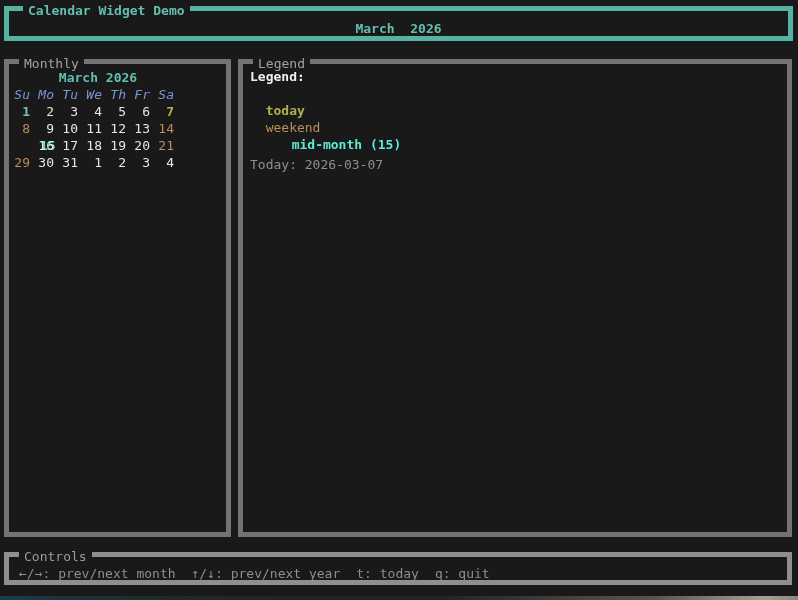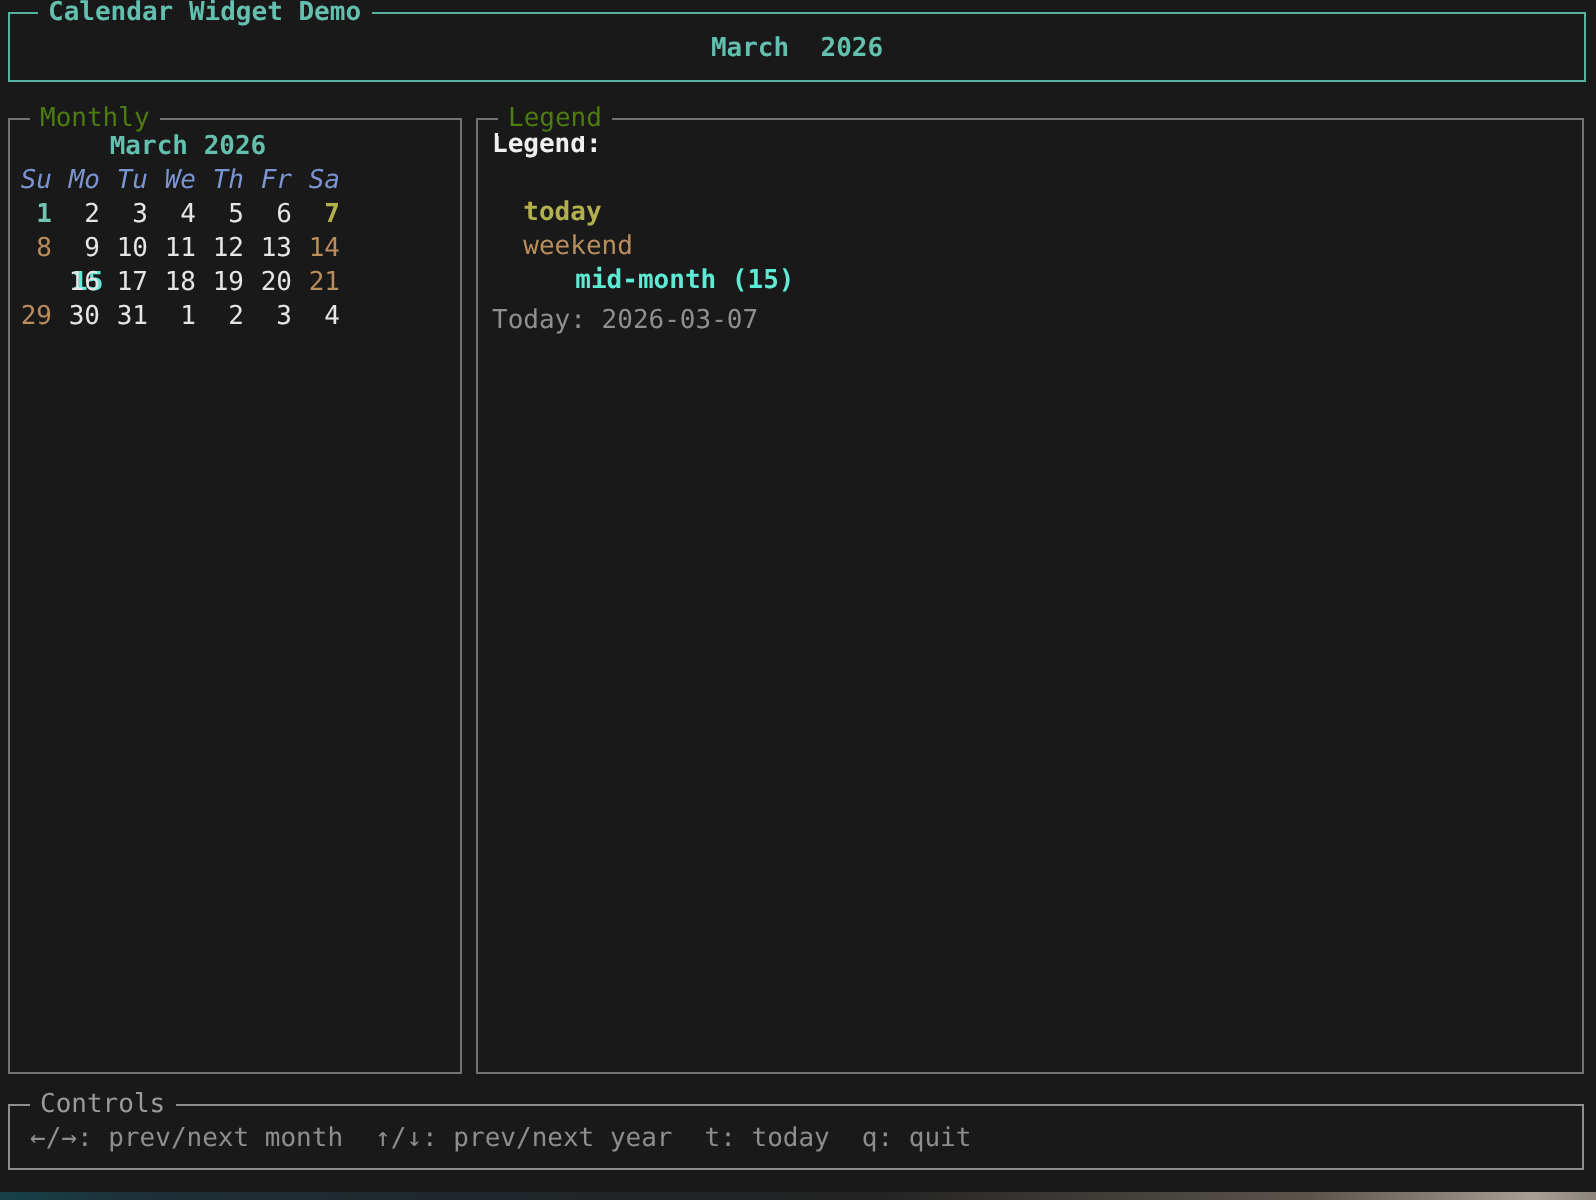--- a/index.html
+++ b/index.html
@@ -5,25 +5,25 @@
   html,body{margin:0;padding:0;}
   body{
     width:798px;height:600px;position:relative;overflow:hidden;
     background:#191919;
     font-family:"DejaVu Sans Mono","Liberation Mono",monospace;
     font-size:13px;line-height:17px;
     color:#e6e6e6;
     -webkit-font-smoothing:antialiased;
   }
   .panel{
-    position:absolute;border:1px solid #737373;background:#191919;box-sizing:border-box;
+    position:absolute;border:5px solid #737373;background:#191919;box-sizing:border-box;
   }
   .panel-title{
     position:absolute;top:-9px;left:10px;padding:0 5px;background:#191919;
-    color:#4d7c0f;white-space:pre;
+    color:#a3a3a3;white-space:pre;
   }
   
   #header-box{left:4px;top:6px;width:789px;height:35px;border-color:#56b3a2;}
   #header-box .panel-title{color:#63bfae;font-weight:bold;left:14px;}
   #header-month{
     position:absolute;left:0;right:0;top:9px;text-align:center;
     color:#63bfae;font-weight:bold;white-space:pre;
   }
   
   #monthly-panel{left:4px;top:59px;width:227px;height:478px;}

